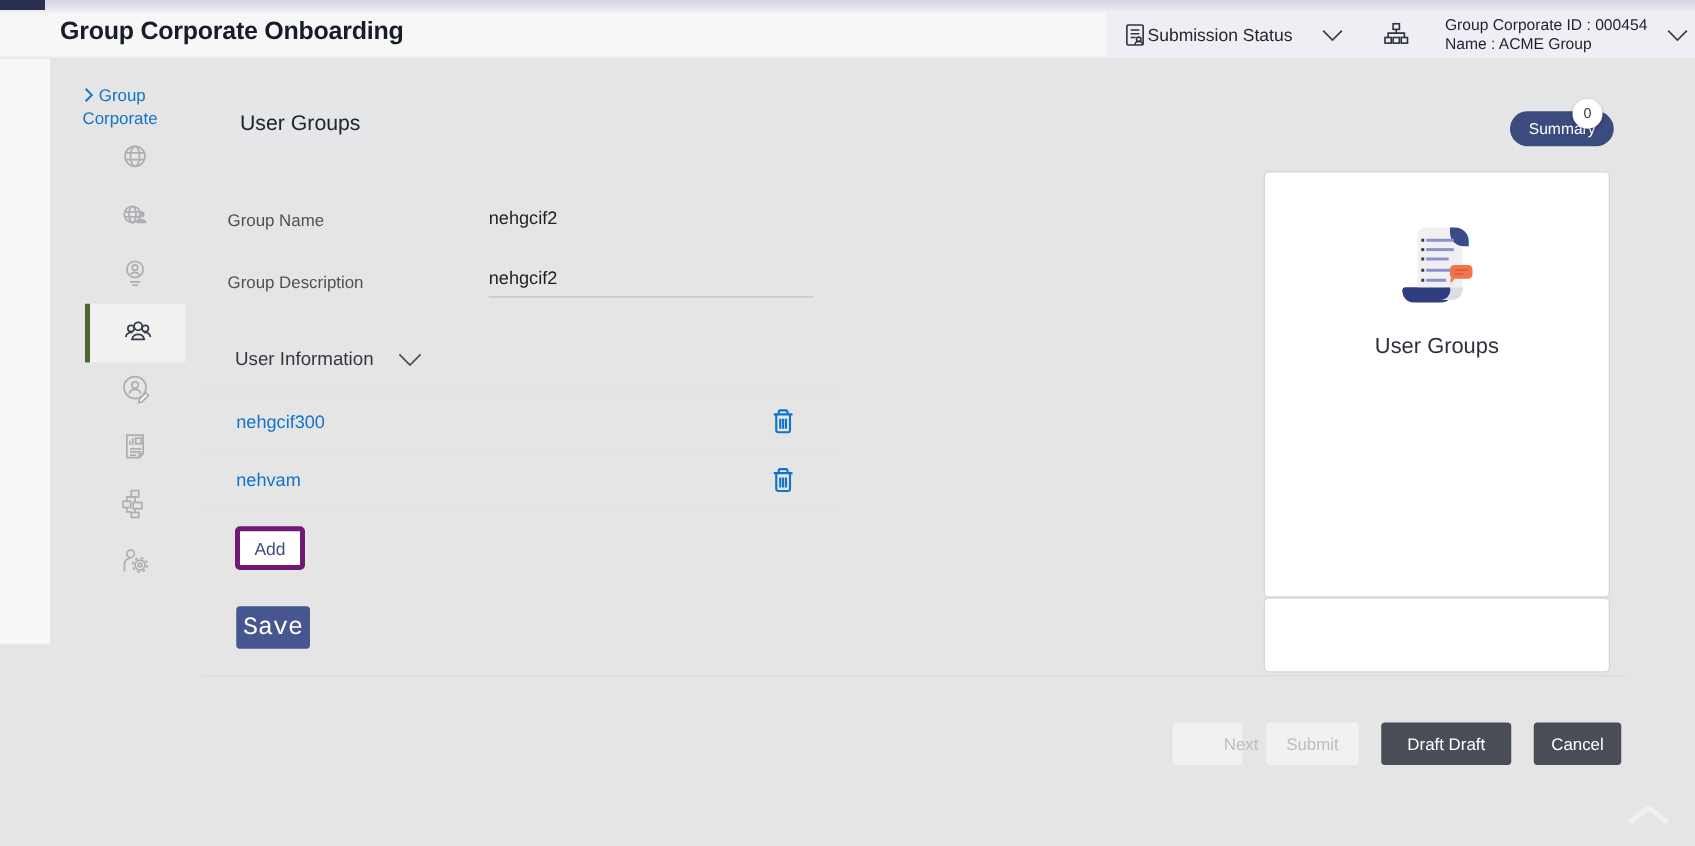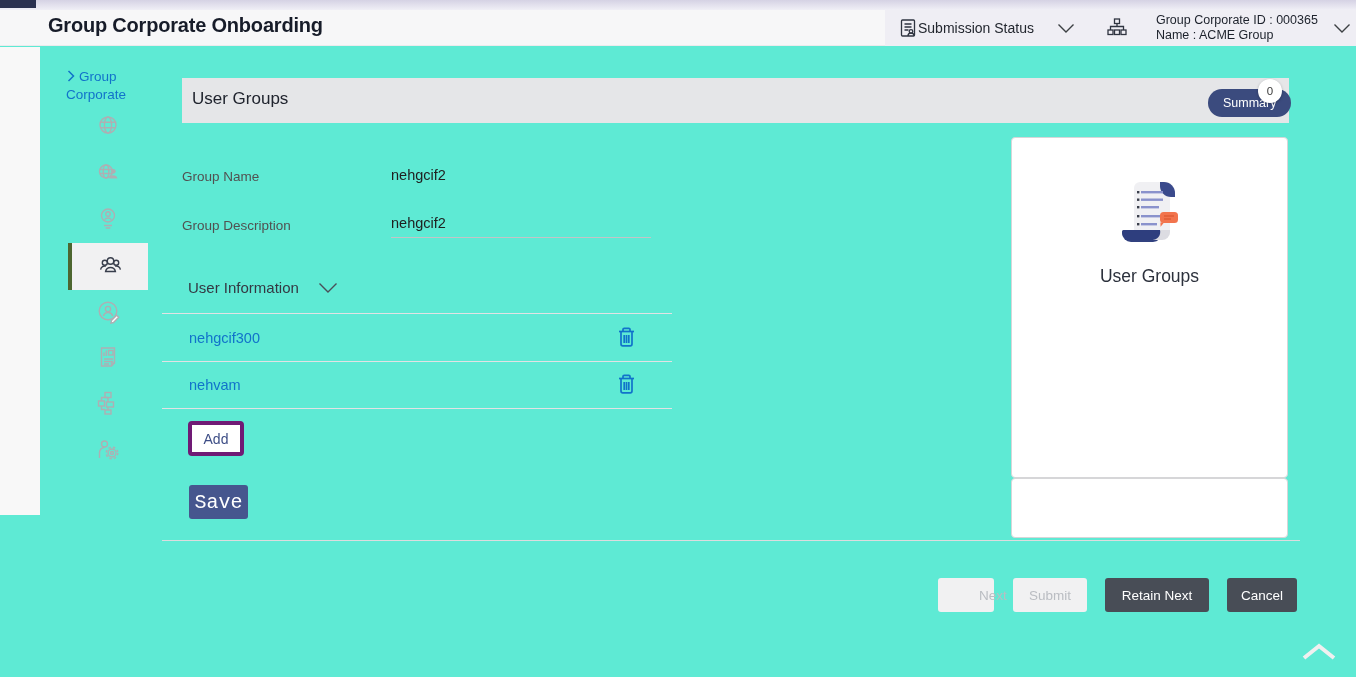--- a/index.html
+++ b/index.html
@@ -1,17 +1,17 @@
 <!DOCTYPE html>
 <html><head>
 <meta charset="utf-8">
 <style>
   * { margin:0; padding:0; box-sizing:border-box; }
   body { font-family:"Liberation Sans", sans-serif; background:#ffffff; }
-  .frame { position:relative; width:1356px; height:677px; background:#5eead4; overflow:hidden; }
+  .frame { position:relative; width:1356px; height:677px; background:#e5e5e5; overflow:hidden; }
 
   
   .top-strip { position:absolute; left:0; top:0; width:1356px; height:10px;
                background:linear-gradient(180deg,#d5d2e4 0%,#e4e2ee 55%,#f0eff6 100%); }
   .top-corner { position:absolute; left:0; top:0; width:36px; height:8px; background:#2a3050; }
 
   
   .header { position:absolute; left:0; top:10px; width:1356px; height:36px;
             background:#f7f7f8; border-bottom:1px solid #ebebed; }
   .page-title { position:absolute; left:48px; top:4px; font-size:20px; font-weight:700;
@@ -122,21 +122,21 @@
       <span class="hdr-icon" style="margin-left:31px">
         <svg width="22" height="22" viewBox="0 0 22 22" fill="none" stroke="#2f3440" stroke-width="1.3">
           <rect x="8.5" y="2" width="5" height="4.5"></rect>
           <path d="M11 6.5 v3 M4.5 13 v-3.5 h13 v3.5"></path>
           <rect x="2" y="13" width="5" height="4.5"></rect>
           <rect x="8.5" y="13" width="5" height="4.5"></rect>
           <rect x="15" y="13" width="5" height="4.5"></rect>
         </svg>
       </span>
       <div class="hdr-id-block">
-        <div>Group Corporate ID : 000365</div>
+        <div>Group Corporate ID : 000454</div>
         <div>Name : ACME Group</div>
       </div>
       <span class="hdr-chevron" style="margin-left:15px">
         <svg width="18" height="11" viewBox="0 0 18 11" fill="none" stroke="#3c4043" stroke-width="1.4">
           <path d="M1.5 1.5 l7.5 7.5 l7.5 -7.5"></path>
         </svg>
       </span>
     </div>
   </div>
 
@@ -311,21 +311,21 @@
         <path d="M54 48.5 l-3.4 4.2 l-.2 -4.2 z" fill="#f2744d"></path>
         <path d="M54 42 h10 M54 45 h7" stroke="#e05c36" stroke-width="1.4"></path>
       </svg>
     </div>
     <div class="info-title">User Groups</div>
   </div>
   <div class="info-card2"></div>
 
   <button class="foot-btn btn-disabled next-btn" disabled="">Next</button>
   <button class="foot-btn btn-disabled submit-btn" disabled="">Submit</button>
-  <button class="foot-btn btn-dark retain-btn">Retain Next</button>
+  <button class="foot-btn btn-dark retain-btn">Draft Draft</button>
   <button class="foot-btn btn-dark cancel-btn">Cancel</button>
 
   <div class="scroll-top">
     <svg width="38" height="20" viewBox="0 0 38 20" fill="none" stroke="#f0f0f0" stroke-width="4">
       <path d="M4 16 l15 -12 l15 12"></path>
     </svg>
   </div>
 
 </div>
 

